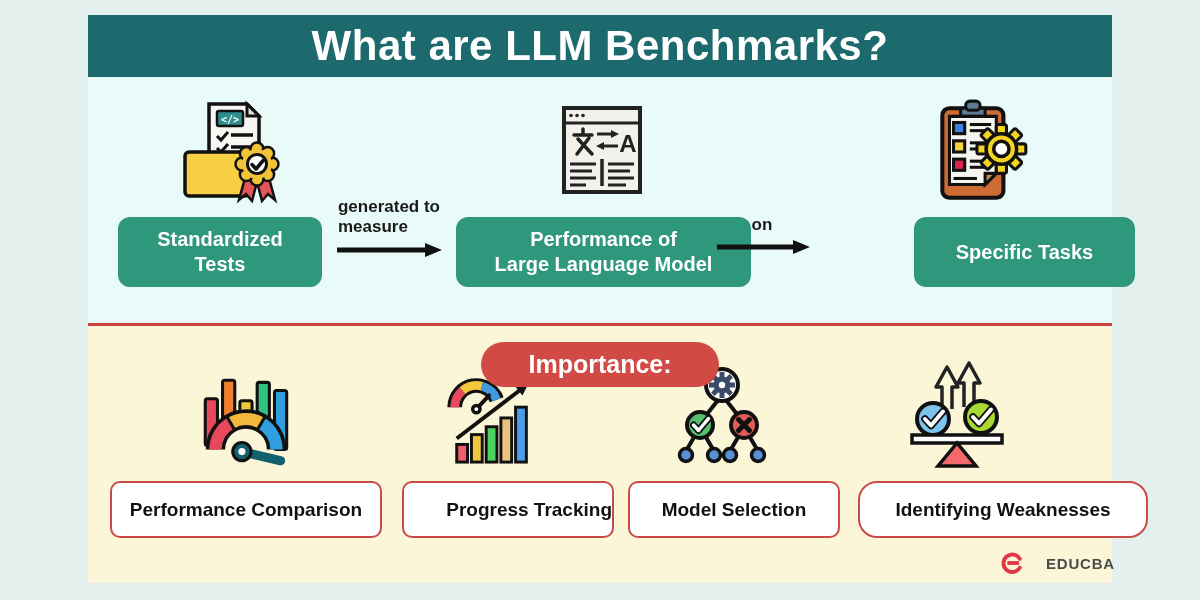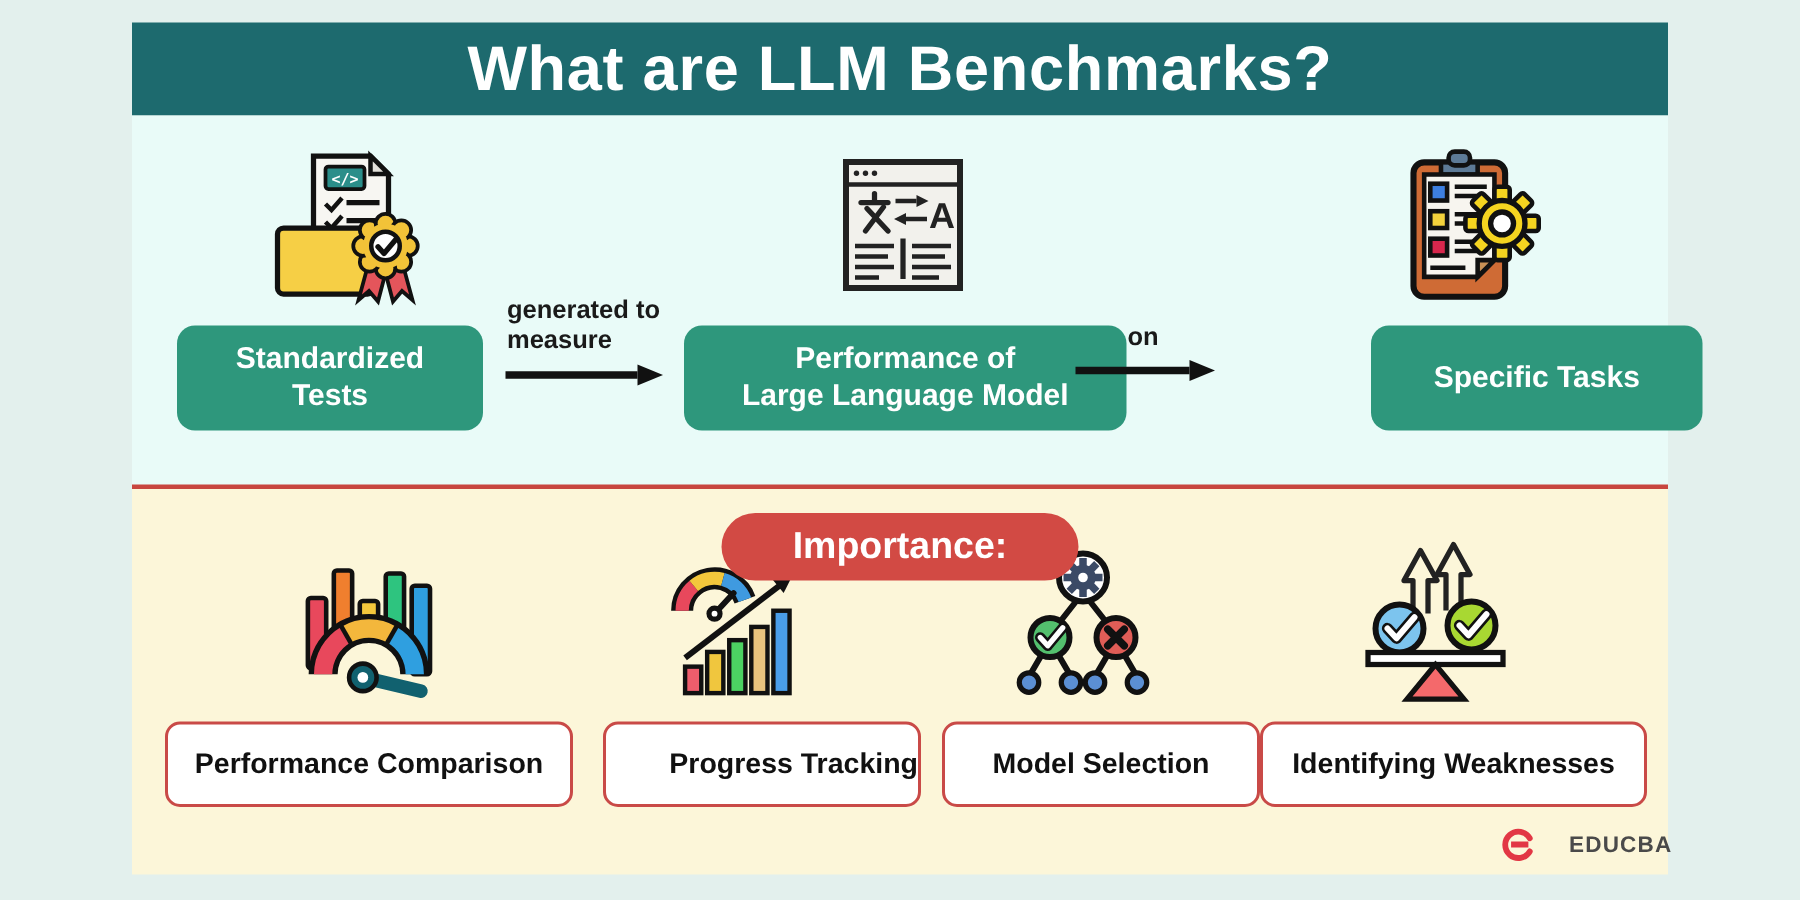--- a/index.html
+++ b/index.html
@@ -45,21 +45,21 @@
   #imp-icon-4{left:904px;top:356px;width:106px;height:114px;}
   .iconbox svg{width:100%;height:100%;}
 
   
   .imp-box{top:481px;height:57px;background:#fff;border:2.5px solid #c94a47;border-radius:10px;
            display:flex;align-items:center;justify-content:center;
            font-size:19px;font-weight:bold;color:#111;}
   #imp-box-1{left:110px;width:272px;}
   #imp-box-2{left:402px;width:212px;justify-content:flex-end;}
   #imp-box-3{left:628px;width:212px;}
-  #imp-box-4{left:840px;width:258px;}
+  #imp-box-4{left:858px;width:290px;border-radius:19px;}
 
   
   #brand{left:1000px;top:551px;display:flex;align-items:center;gap:22px;}
   #brand .brand-text{font-size:15px;font-weight:bold;color:#4a4a4a;letter-spacing:.8px;}
 </style>
 </head>
 <body>
 
 <div id="canvas">
 

